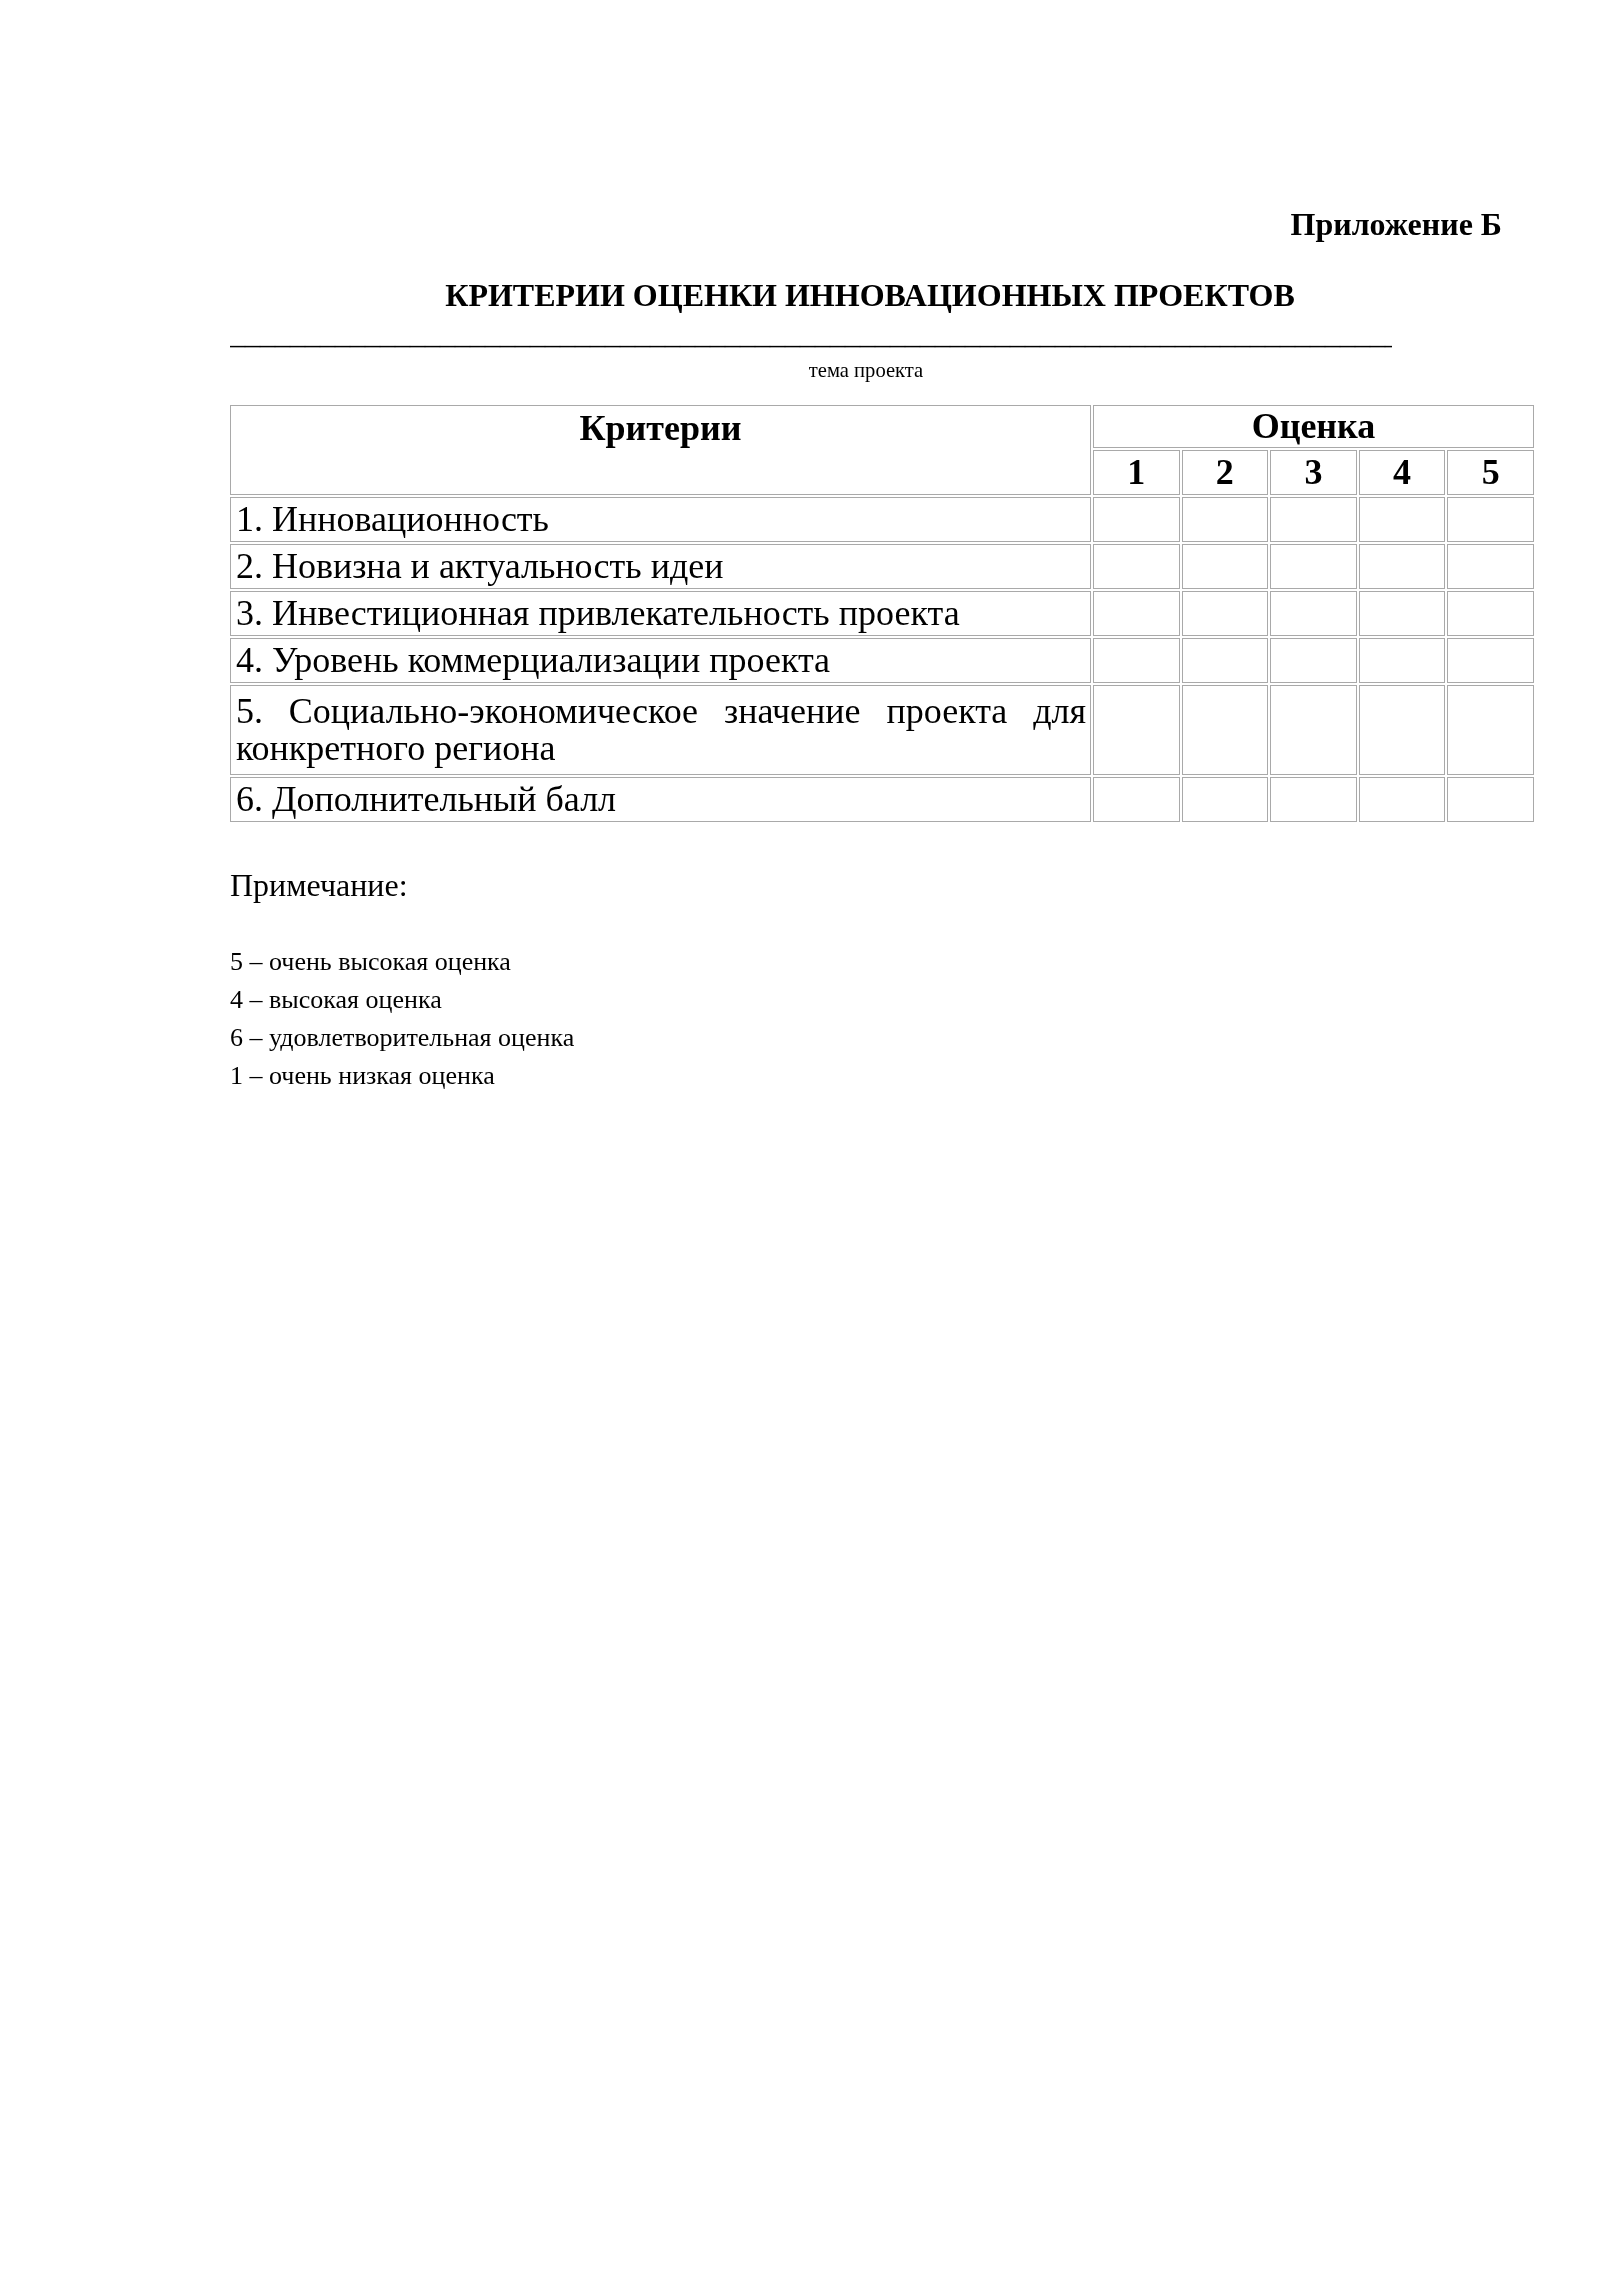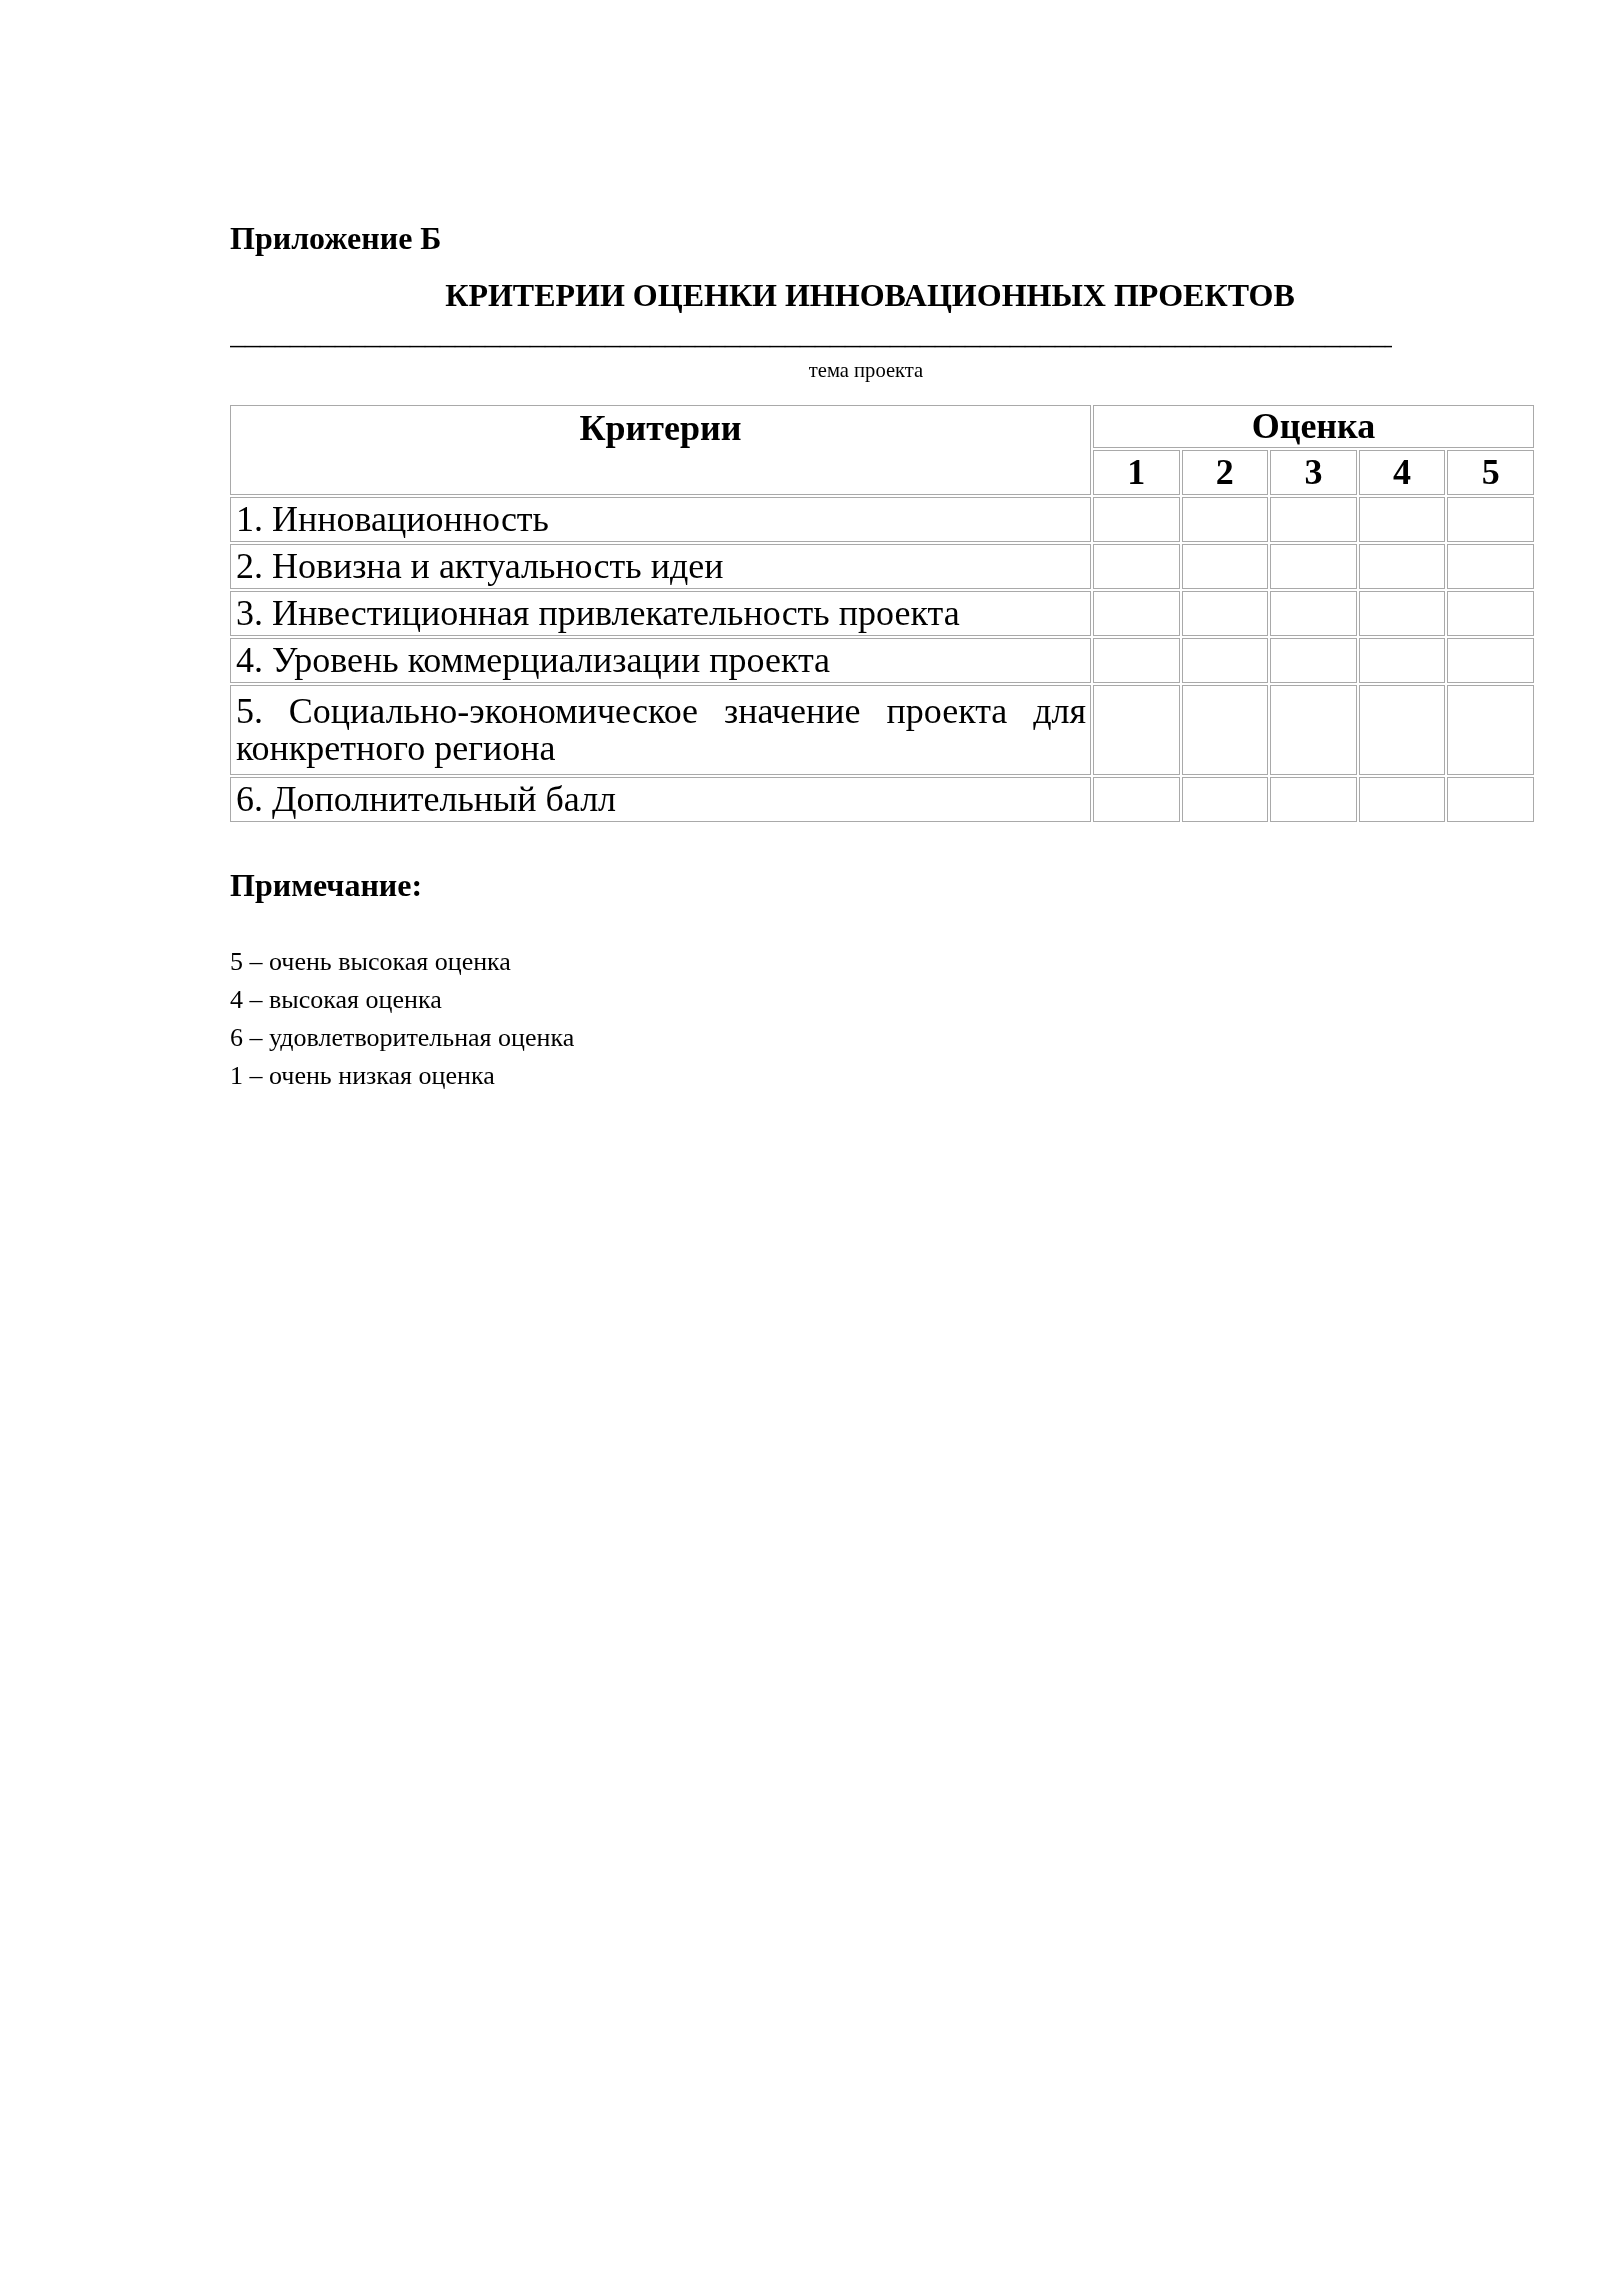--- a/index.html
+++ b/index.html
@@ -11,23 +11,24 @@
     position: relative;
     width: 1621px;
     height: 2293px;
     background: #ffffff;
     color: #000000;
     font-family: "Liberation Serif", "DejaVu Serif", serif;
     overflow: hidden;
   }
   .appendix {
     position: absolute;
-    top: 220px;
+    top: 206px;
     left: 230px;
     width: 1272px;
+    text-align: right;
     font-size: 32px;
     font-weight: bold;
     line-height: 37px;
   }
   .title {
     position: absolute;
     top: 272px;
     left: 230px;
     width: 1272px;
     margin: 4px;
@@ -96,21 +97,21 @@
     text-align: justify;
     text-align-last: justify;
     -moz-text-align-last: justify;
   }
   td.score { padding: 0; }
   .note-heading {
     position: absolute;
     top: 866px;
     left: 230px;
     font-size: 32px;
-    font-weight: bold;
+    font-weight: normal;
     line-height: 39px;
   }
   .notes {
     position: absolute;
     top: 943px;
     left: 230px;
     font-size: 26px;
     line-height: 38px;
   }
 </style>

